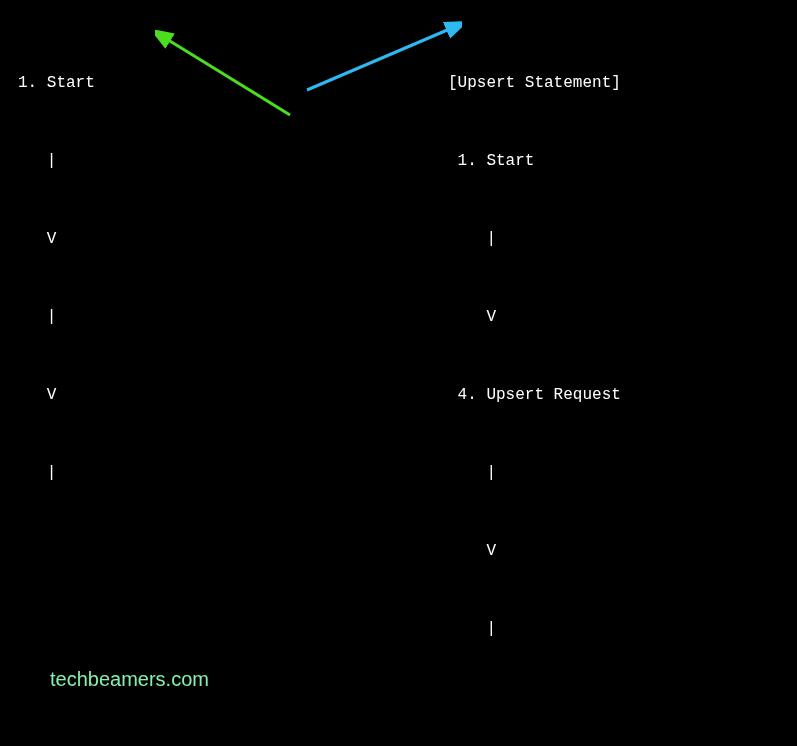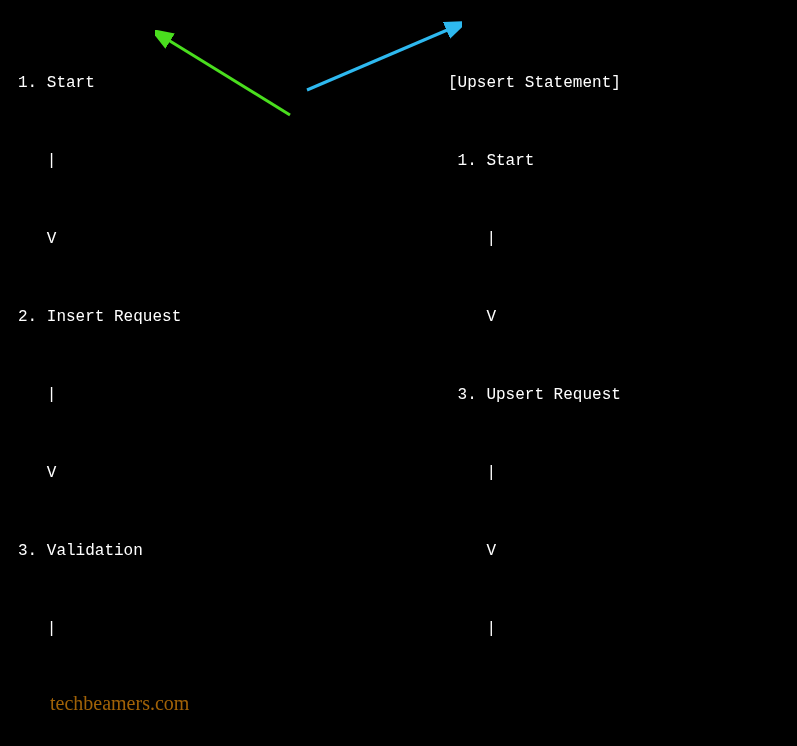--- a/index.html
+++ b/index.html
@@ -27,23 +27,23 @@
   .right-col {
     flex: 1;
   }
   .line {
     height: 30px;
     line-height: 30px;
   }
   .watermark {
     position: absolute;
     left: 50px;
-    bottom: 28px;
-    color: #a16207;
-    font-family: Liberation Serif, serif;
+    bottom: 52px;
+    color: #86efac;
+    font-family: Liberation Sans, sans-serif;
     font-size: 20px;
   }
   .arrow-svg {
     position: absolute;
     pointer-events: none;
   }
   .green-arrow {
     left: 155px;
     top: 30px;
     width: 140px;
@@ -57,37 +57,35 @@
   }
 </style>
 </head>
 <body>
 
 <div class="container">
   <div class="col left-col">
     <div class="line">1. Start</div>
     <div class="line">   |</div>
     <div class="line">   V</div>
-    <div class="line">2. Insert Request</div>
     <div class="line">   |</div>
     <div class="line">   V</div>
-    <div class="line">3. Validation</div>
     <div class="line">   |</div>
     
     
     
     
     
   </div>
   <div class="col right-col">
     <div class="line">[Upsert Statement]</div>
     <div class="line"> 1. Start</div>
     <div class="line">    |</div>
     <div class="line">    V</div>
-    <div class="line"> 3. Upsert Request</div>
+    <div class="line"> 4. Upsert Request</div>
     <div class="line">    |</div>
     <div class="line">    V</div>
     <div class="line">    |</div>
     
     
     
     
     
     
     

